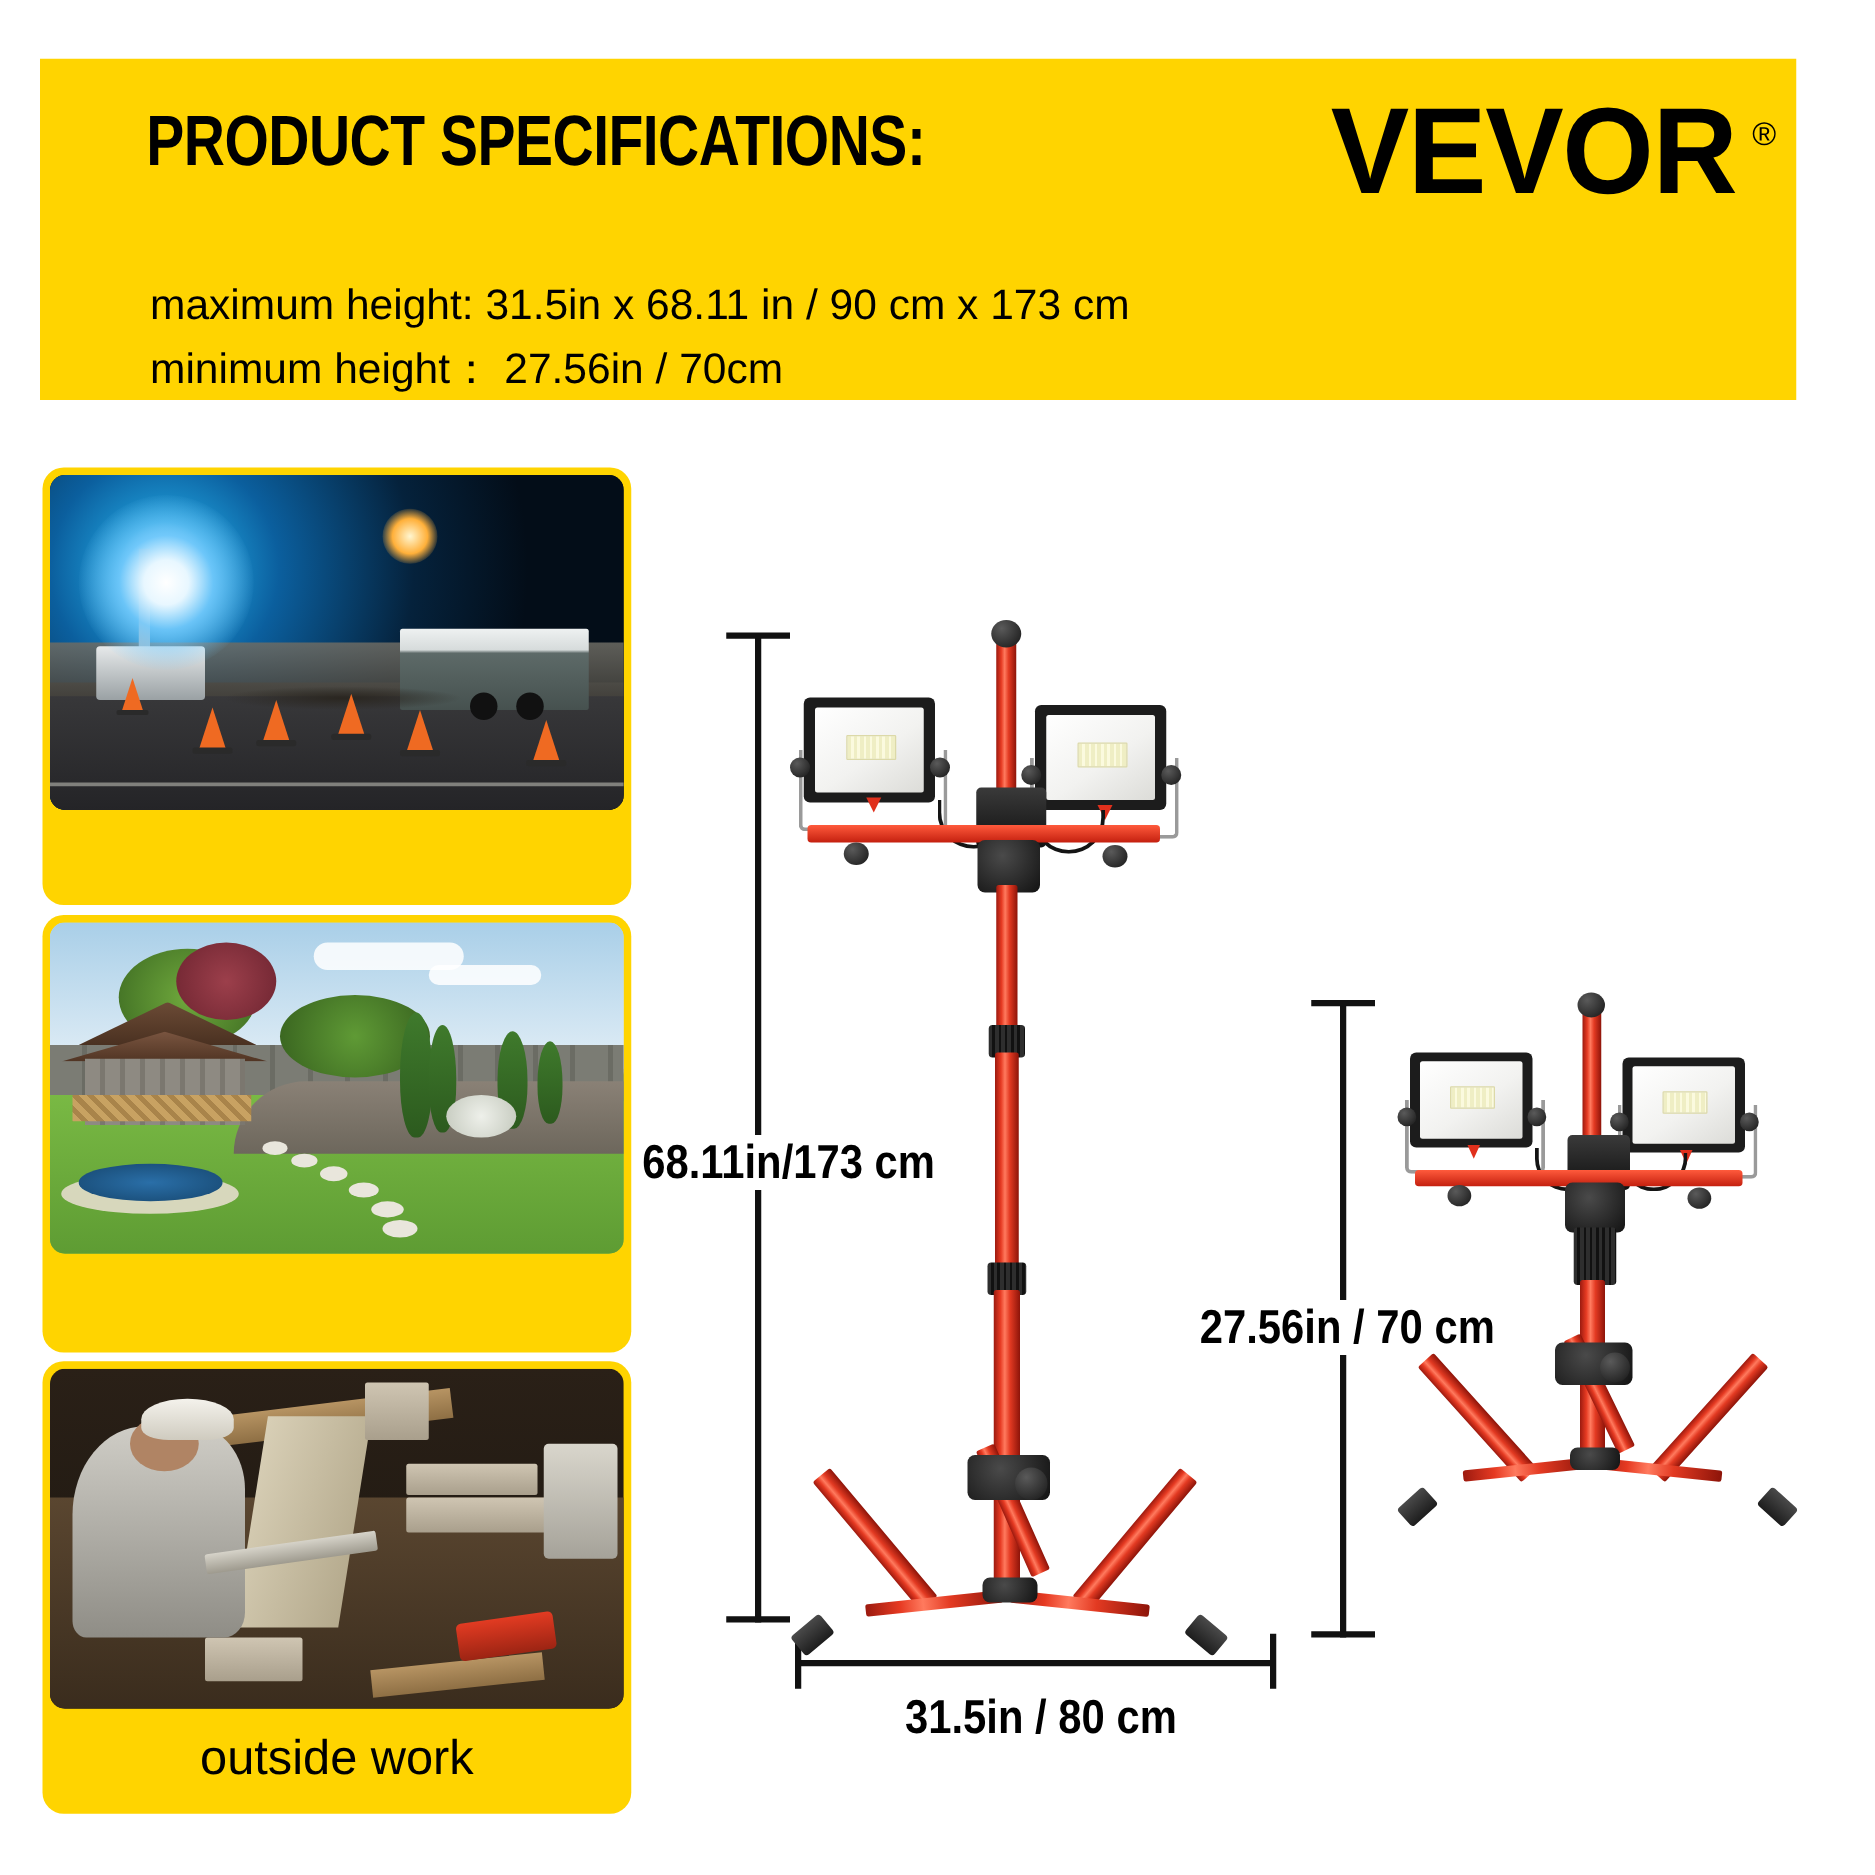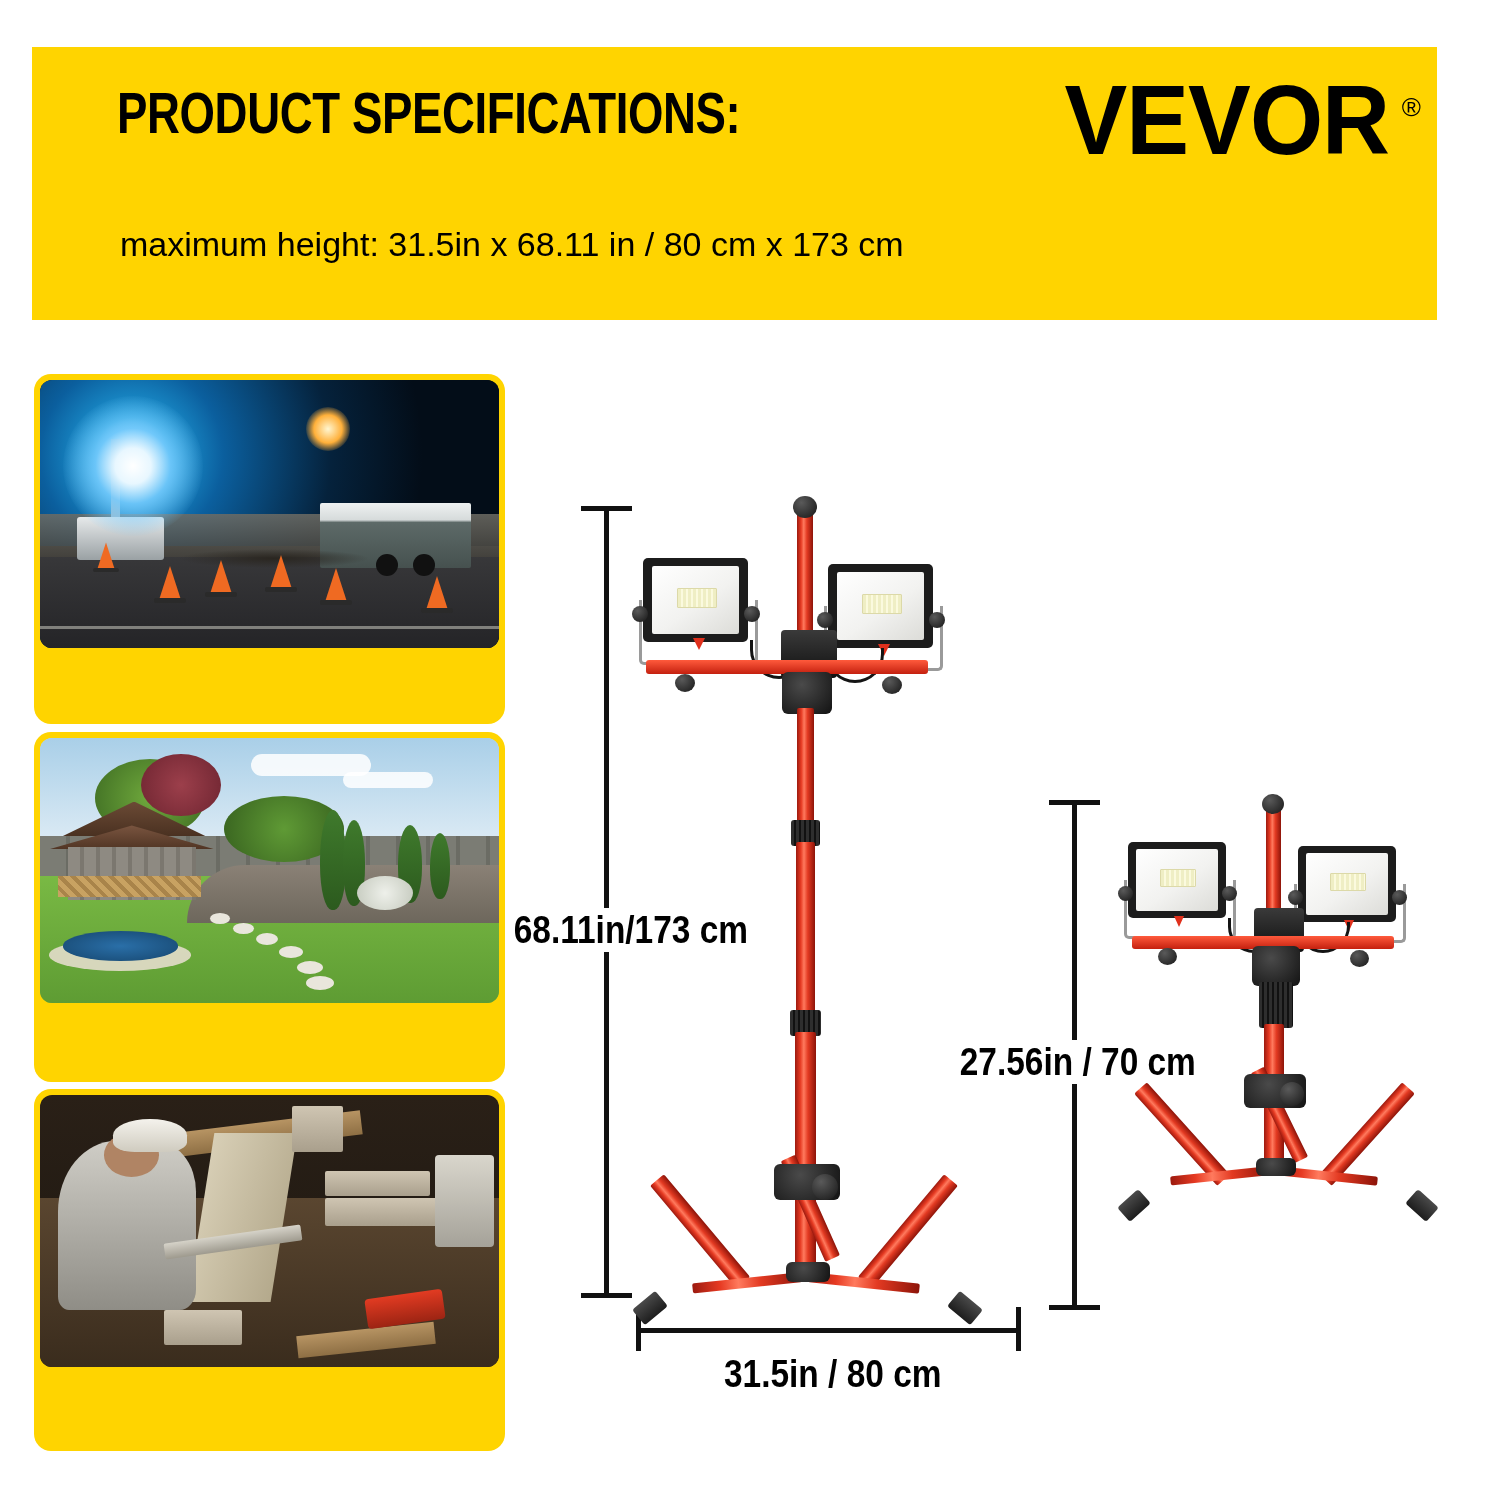--- a/index.html
+++ b/index.html
@@ -169,21 +169,22 @@
   .junction{position:absolute;background:linear-gradient(#3a3a3a,#101010);border-radius:4px;}
   .crossbar{position:absolute;background:linear-gradient(#ff5a3c,#c4200f);border-radius:3px;}
 </style>
 </head>
 <body>
 
 <div class="banner">
   <div class="banner-title">PRODUCT SPECIFICATIONS:</div>
   <div class="logo">VEVOR</div>
   <div class="logo-reg">®</div>
-  <div class="spec-line l1">maximum height: 31.5in x 68.11 in / 80 cm x 173 cm</div>
+  <div class="spec-line l1">maximum height: 31.5in x 68.11 in / 90 cm x 173 cm</div>
+  <div class="spec-line l2">minimum height： 27.56in / 70cm</div>
 </div>
 
 <div class="card c1">
   <div class="card-photo">
     <div class="ph1">
       <div class="road"></div>
         <div class="ground"></div>
         <div class="lane"></div>
       <div class="mast"></div>
       <div class="genset"></div>
@@ -248,20 +249,21 @@
       <div class="brick" style="right:13%;top:38%;width:25%;height:10%"></div>
       <div class="brick" style="left:27%;bottom:8%;width:17%;height:13%"></div>
       <div class="bucket"></div>
       <div class="body"></div>
       <div class="head"></div>
       <div class="cap"></div>
       <div class="level"></div>
       <div class="tool"></div>
     </div>
   </div>
+  <div class="card-label">outside work</div>
 </div>
 
 <div class="dim-v" style="left:604px;top:508px;height:790px;"></div>
 <div class="dim-cap-h" style="left:581px;top:506px;width:51px;"></div>
 <div class="dim-cap-h" style="left:581px;top:1293px;width:51px;"></div>
 <div class="dim-label" style="left:512px;top:908px;font-size:38px;background:#fff;padding:3px 2px;">68.11in/173 cm</div>
 
 <div class="dim-h" style="left:638px;top:1328px;width:382px;"></div>
 <div class="dim-cap-v" style="left:636px;top:1307px;height:44px;"></div>
 <div class="dim-cap-v" style="left:1016px;top:1307px;height:44px;"></div>

